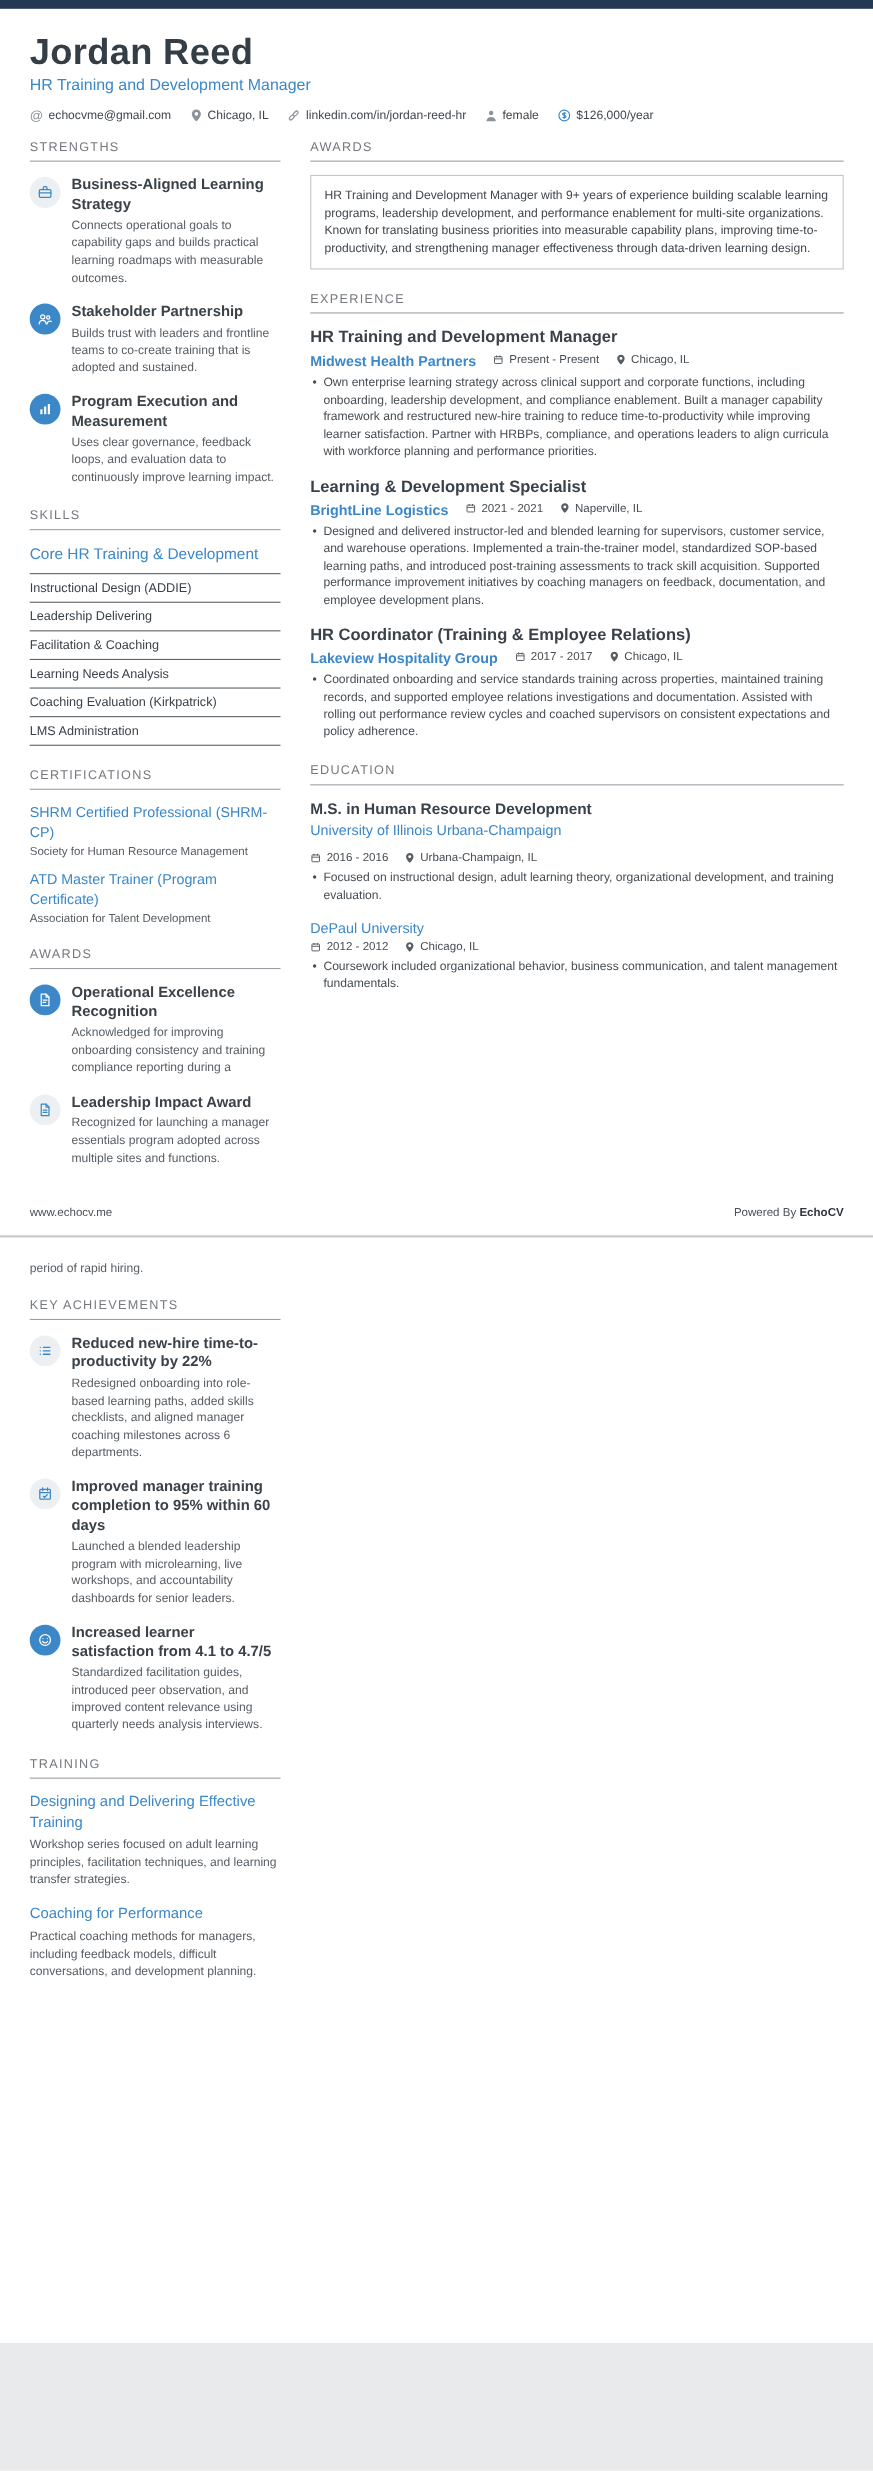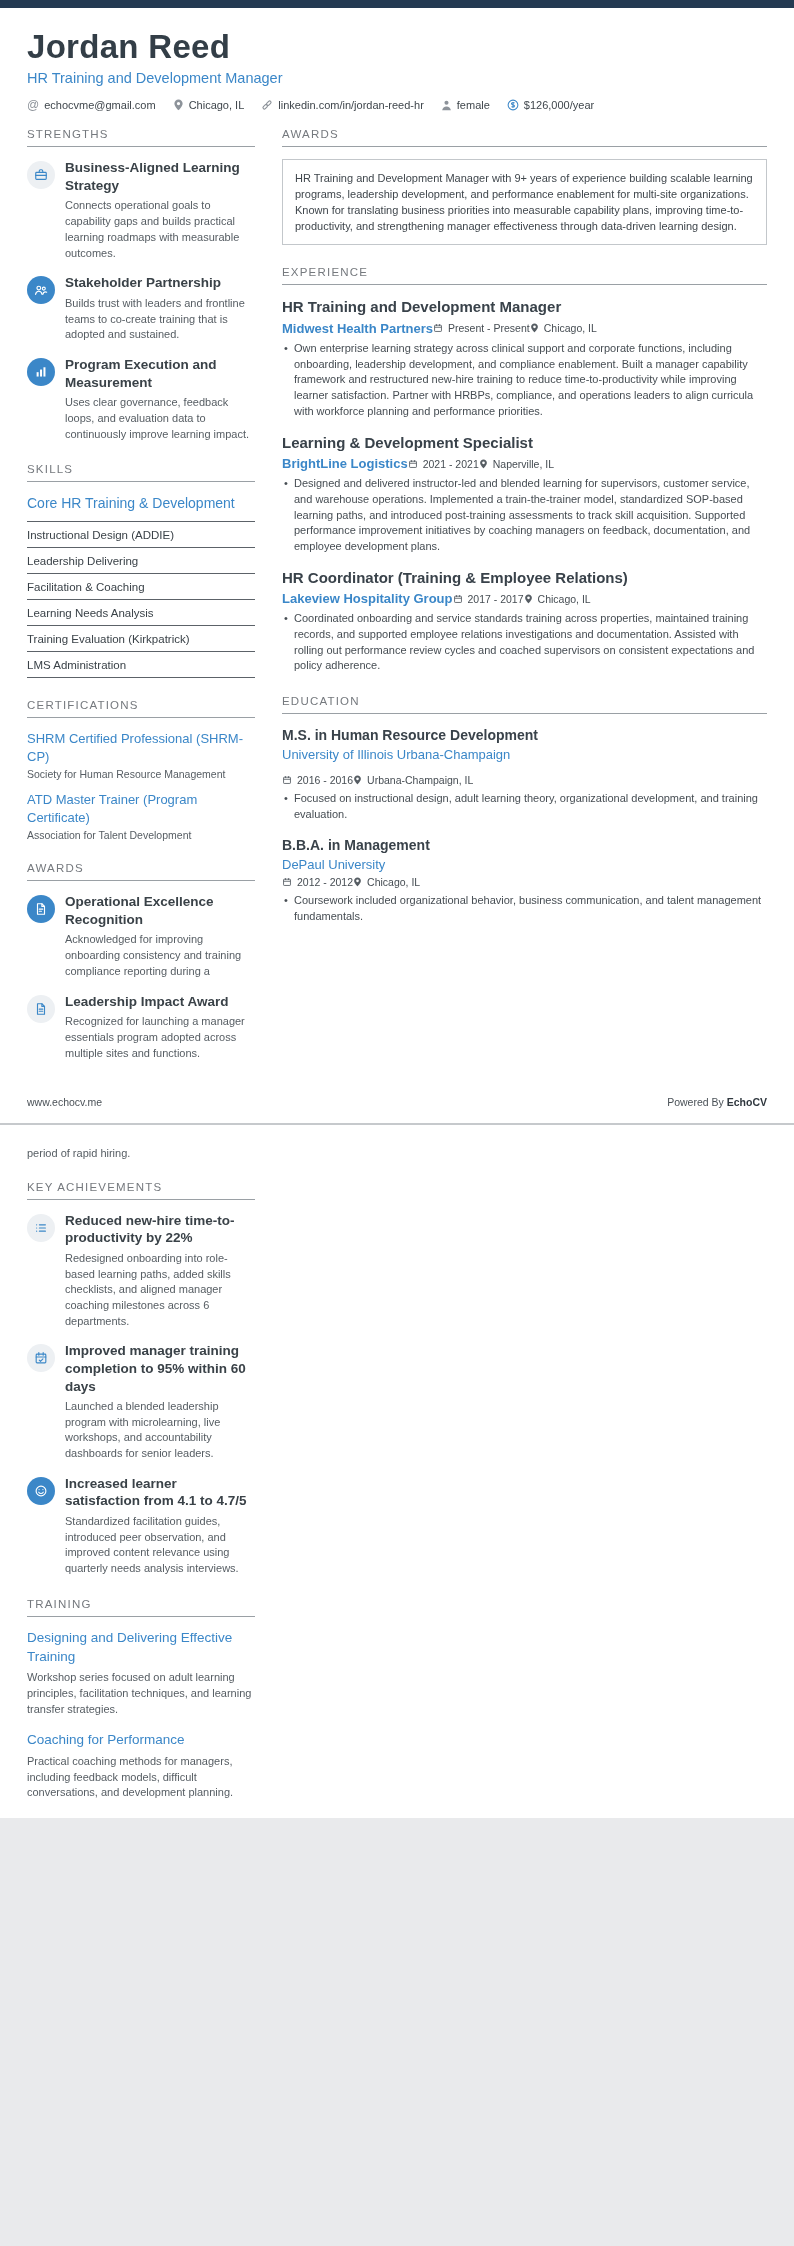--- a/index.html
+++ b/index.html
@@ -1,18 +1,18 @@
 <!DOCTYPE html>
 <html><head>
 <meta charset="utf-8">
 <style>
   * { margin:0; padding:0; box-sizing:border-box; }
   html,body { background:#e9eaec; }
   body { font-family:"Liberation Sans","DejaVu Sans",sans-serif; -webkit-font-smoothing:antialiased; }
-  .canvas { width:794px; height:1818px; position:relative; background:#ffffff; margin:0 auto; overflow:hidden; }
+  .canvas { width:794px; height:2130px; position:relative; background:#ffffff; margin:0 auto; overflow:hidden; }
   .page { position:absolute; left:0; width:794px; height:1123px; background:#ffffff; }
   .page1 { top:0; }
   .page2 { top:1125px; height:1121px; }
   .page-divider { position:absolute; top:1123px; left:0; width:794px; height:2px; background:#c6c9cc; z-index:4; }
 
   .accent-bar { height:8px; width:100%; background:#243a52; }
   .header { padding:21px 27px 0 27px; }
   .name { font-size:33px; font-weight:700; color:#333e47; letter-spacing:.3px; line-height:1.1; }
   .job-title { font-size:14.5px; color:#3b87c8; margin-top:5px; font-weight:500; }
   .contact { display:flex; align-items:center; gap:17px; margin-top:13px; font-size:11px; color:#3f464c; flex-wrap:wrap; }
@@ -41,21 +41,21 @@
   .skill-primary { font-size:14px; color:#3b87c8; padding-bottom:8px; border-bottom:1px solid #5c6268; line-height:1.35; }
   .skill { font-size:11.5px; color:#3a4248; padding:7px 0 6px 0; border-bottom:1px solid #5c6268; }
 
   .cert-title { font-size:13px; color:#3b87c8; line-height:1.35; }
   .cert-org { font-size:10.5px; color:#565d63; margin:3px 0 11px 0; }
 
   .summary-box { border:1px solid #c3c7cb; padding:10px 12px; font-size:11px; line-height:1.46; color:#3f464c; }
 
   .job { margin-bottom:13px; }
   .job-role { font-size:15px; font-weight:700; color:#39424a; line-height:1.3; }
-  .job-meta { display:flex; align-items:center; margin:4px 0 5px 0; flex-wrap:wrap; }
+  .job-meta { display:flex; align-items:flex-start; gap:15px; margin:4px 0 5px 0; flex-wrap:wrap; }
   .job-company { font-size:13px; color:#3b87c8; font-weight:600; }
   .meta-chip { display:flex; align-items:center; gap:5px; font-size:10.5px; color:#464d53; }
   .meta-chip .micon { color:#565d63; }
   .bullets { list-style:none; }
   .bullets li { font-size:11px; color:#464d53; line-height:1.43; padding-left:12px; position:relative; }
   .bullets li::before { content:"\2022"; position:absolute; left:2px; top:0; }
 
   .edu { margin-bottom:13px; }
   .edu-degree { font-size:14px; font-weight:700; color:#39424a; line-height:1.3; }
   .edu-school { font-size:13px; color:#3b87c8; margin:3px 0 4px 0; font-weight:500; }
@@ -176,21 +176,21 @@
           </div>
         </section>
 
         <section class="sec">
           <div class="sec-h">SKILLS</div>
           <div class="skill-primary">Core HR Training &amp; Development</div>
           <div class="skill">Instructional Design (ADDIE)</div>
           <div class="skill">Leadership Delivering</div>
           <div class="skill">Facilitation &amp; Coaching</div>
           <div class="skill">Learning Needs Analysis</div>
-          <div class="skill">Training Evaluation (Kirkpatrick)</div>
+          <div class="skill">Coaching Evaluation (Kirkpatrick)</div>
           <div class="skill">LMS Administration</div>
         </section>
 
         <section class="sec">
           <div class="sec-h">CERTIFICATIONS</div>
           <div>
             <div class="cert-title">SHRM Certified Professional (SHRM-CP)</div>
             <div class="cert-org">Society for Human Resource Management</div>
           </div>
           <div>
@@ -347,21 +347,20 @@
                   </span>
                 <span>Urbana-Champaign, IL</span>
               </span>
             </div>
             <ul class="bullets">
               <li>Focused on instructional design, adult learning theory, organizational development, and training evaluation.</li>
             </ul>
           </div>
 
           <div class="edu">
-            <div class="edu-degree">B.B.A. in Management</div>
             <div class="edu-school">DePaul University</div>
             <div class="job-meta" style="margin-top:0;">
               <span class="meta-chip">
                 <span class="micon">
                     <svg width="10" height="10" viewBox="0 0 16 16" fill="none" stroke="currentColor" stroke-width="1.4">
                       <rect x="2.5" y="3.5" width="11" height="10" rx="1"></rect>
                       <path d="M5.5 1.8v3M10.5 1.8v3M2.5 6.8h11"></path>
                     </svg>
                   </span>
                 <span>2012 - 2012</span>

